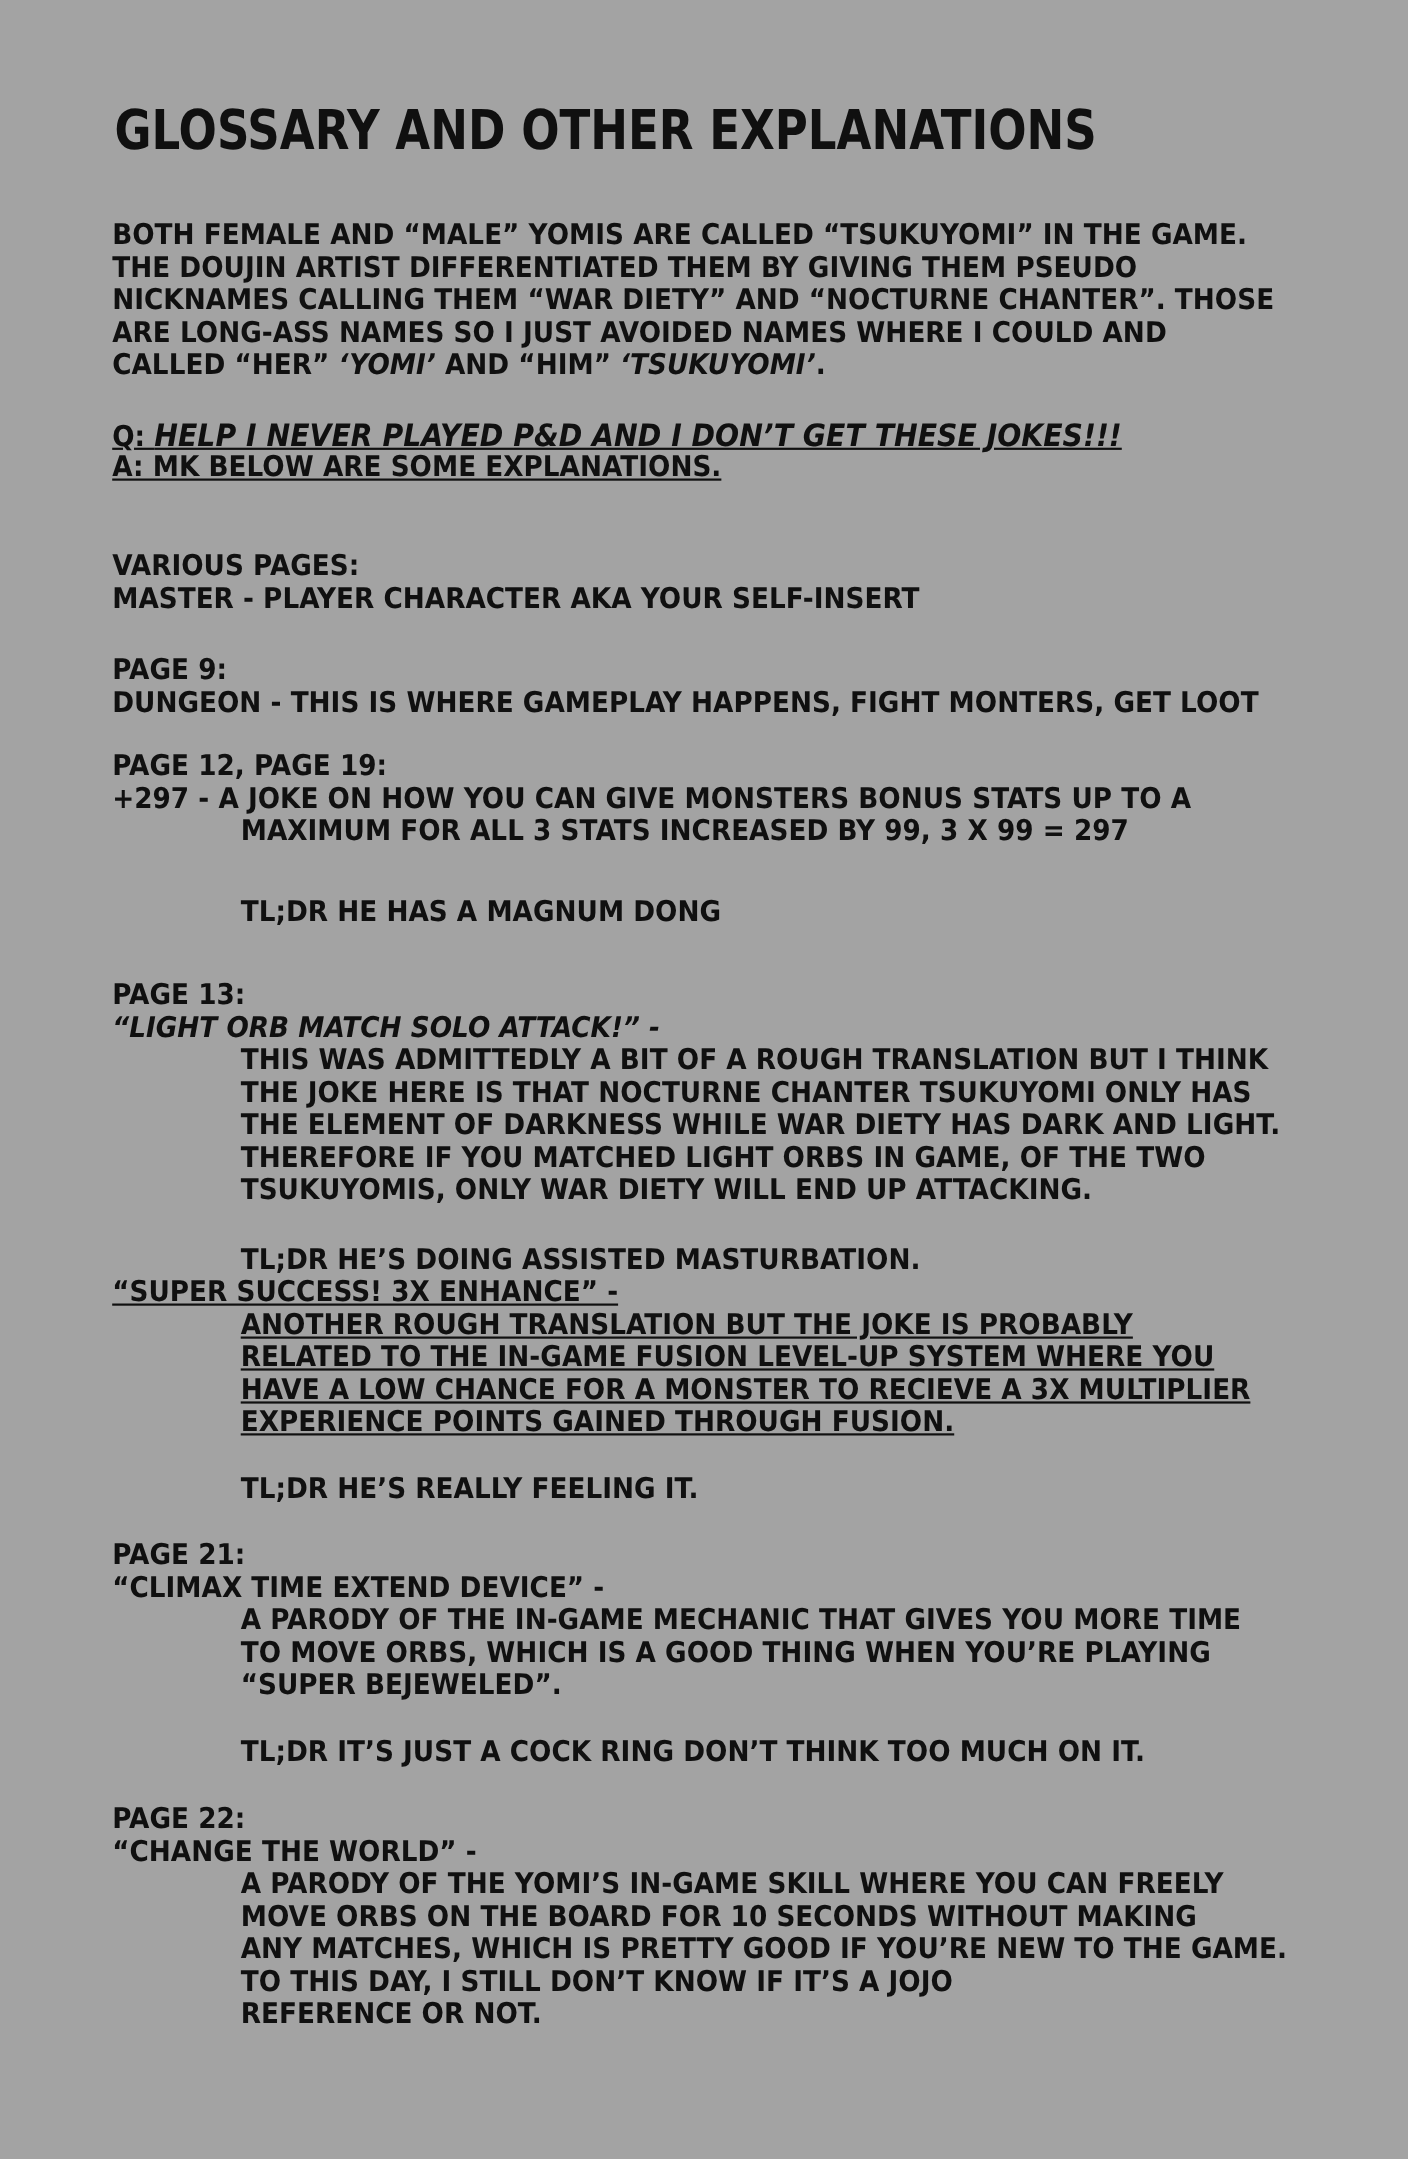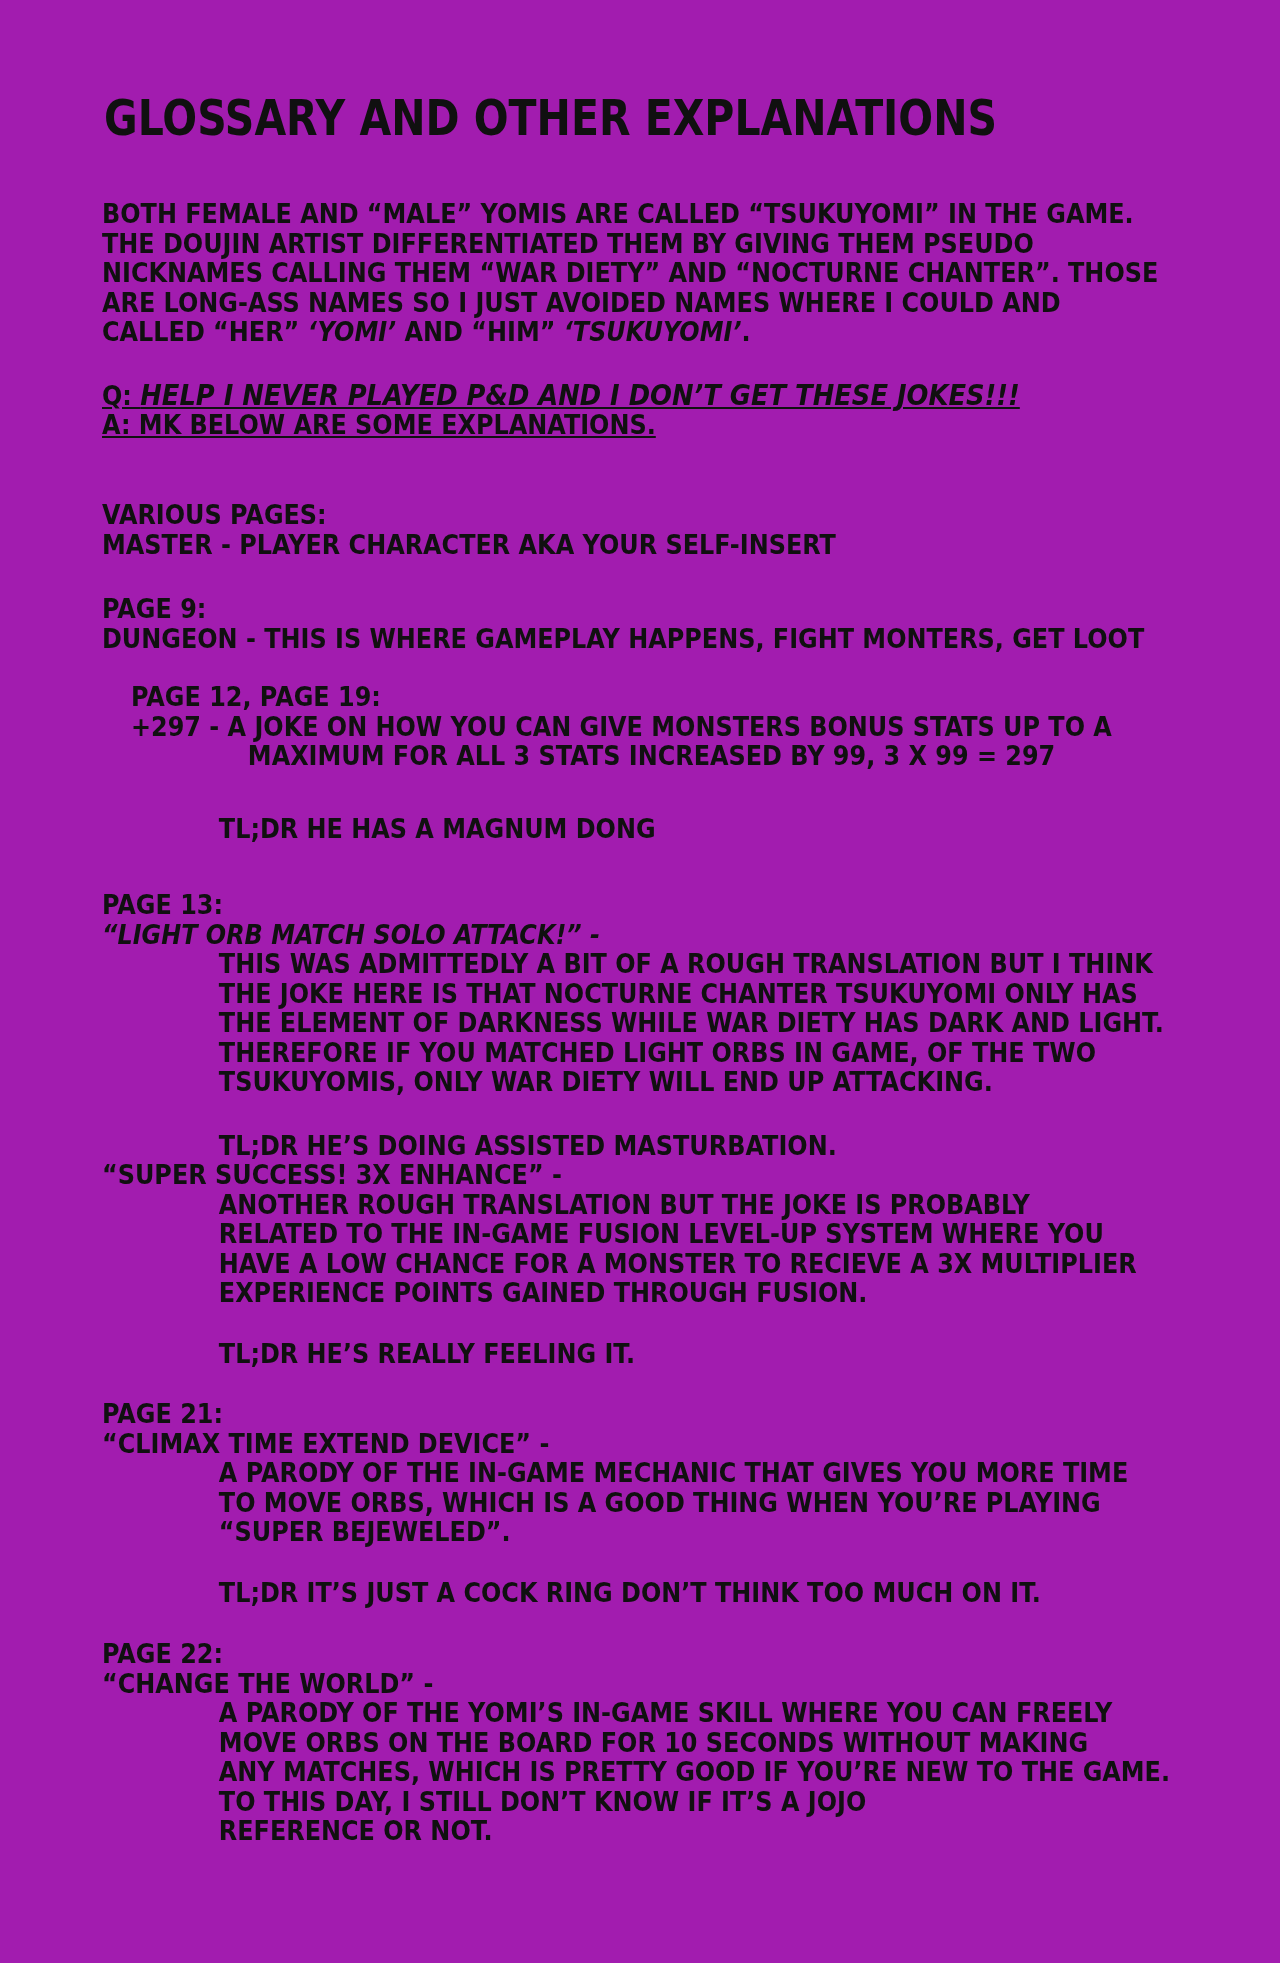--- a/index.html
+++ b/index.html
@@ -4,21 +4,21 @@
 <style>
   html, body {
     margin: 0;
     padding: 0;
     background: #ffffff;
   }
   .page {
     position: relative;
     width: 1280px;
     height: 1963px;
-    background: #a21caf;
+    background: #a3a3a3;
     overflow: hidden;
     font-family: "DejaVu Sans", sans-serif;
     font-weight: 700;
     color: #101010;
   }
   .page-title {
     position: absolute;
     left: 104px;
     top: 93px;
     font-size: 50px;
@@ -70,41 +70,41 @@
         <div class="line"><span class="seg">A: MK BELOW ARE SOME EXPLANATIONS.</span></div>
       </div>
       <div class="block" style="top: 501px;">
         <div class="line"><span class="seg">VARIOUS PAGES:</span></div>
         <div class="line"><span class="seg">MASTER - PLAYER CHARACTER AKA YOUR SELF-INSERT</span></div>
       </div>
       <div class="block" style="top: 595px;">
         <div class="line"><span class="seg">PAGE 9:</span></div>
         <div class="line"><span class="seg">DUNGEON - THIS IS WHERE GAMEPLAY HAPPENS, FIGHT MONTERS, GET LOOT</span></div>
       </div>
-      <div class="block" style="top: 683px; margin-left: 29px;">
+      <div class="block" style="top: 683px;">
         <div class="line"><span class="seg">PAGE 12, PAGE 19:</span></div>
         <div class="line"><span class="seg">+297 - A JOKE ON HOW YOU CAN GIVE MONSTERS BONUS STATS UP TO A</span></div>
         <div class="line indent"><span class="seg">MAXIMUM FOR ALL 3 STATS INCREASED BY 99, 3 X 99 = 297</span></div>
       </div>
       <div class="block" style="top: 803px; margin-top: 12px;">
         <div class="line indent"><span class="seg">TL;DR HE HAS A MAGNUM DONG</span></div>
       </div>
       <div class="block" style="top: 891px;">
         <div class="line"><span class="seg">PAGE 13:</span></div>
         <div class="line"><span class="seg italic">“LIGHT ORB MATCH SOLO ATTACK!” -</span></div>
         <div class="line indent"><span class="seg">THIS WAS ADMITTEDLY A BIT OF A ROUGH TRANSLATION BUT I THINK</span></div>
         <div class="line indent"><span class="seg">THE JOKE HERE IS THAT NOCTURNE CHANTER TSUKUYOMI ONLY HAS</span></div>
         <div class="line indent"><span class="seg">THE ELEMENT OF DARKNESS WHILE WAR DIETY HAS DARK AND LIGHT.</span></div>
         <div class="line indent"><span class="seg">THEREFORE IF YOU MATCHED LIGHT ORBS IN GAME, OF THE TWO</span></div>
         <div class="line indent"><span class="seg">TSUKUYOMIS, ONLY WAR DIETY WILL END UP ATTACKING.</span></div>
       </div>
       <div class="block" style="top: 1132px;">
         <div class="line indent"><span class="seg">TL;DR HE’S DOING ASSISTED MASTURBATION.</span></div>
       </div>
-      <div class="block" style="top: 1161px;">
+      <div class="block" style="top: 1161px; text-decoration: underline;">
         <div class="line"><span class="seg">“SUPER SUCCESS! 3X ENHANCE” -</span></div>
         <div class="line indent"><span class="seg">ANOTHER ROUGH TRANSLATION BUT THE JOKE IS PROBABLY</span></div>
         <div class="line indent"><span class="seg">RELATED TO THE IN-GAME FUSION LEVEL-UP SYSTEM WHERE YOU</span></div>
         <div class="line indent"><span class="seg">HAVE A LOW CHANCE FOR A MONSTER TO RECIEVE A 3X MULTIPLIER</span></div>
         <div class="line indent"><span class="seg">EXPERIENCE POINTS GAINED THROUGH FUSION.</span></div>
       </div>
       <div class="block" style="top: 1340px;">
         <div class="line indent"><span class="seg">TL;DR HE’S REALLY FEELING IT.</span></div>
       </div>
       <div class="block" style="top: 1400px;">

